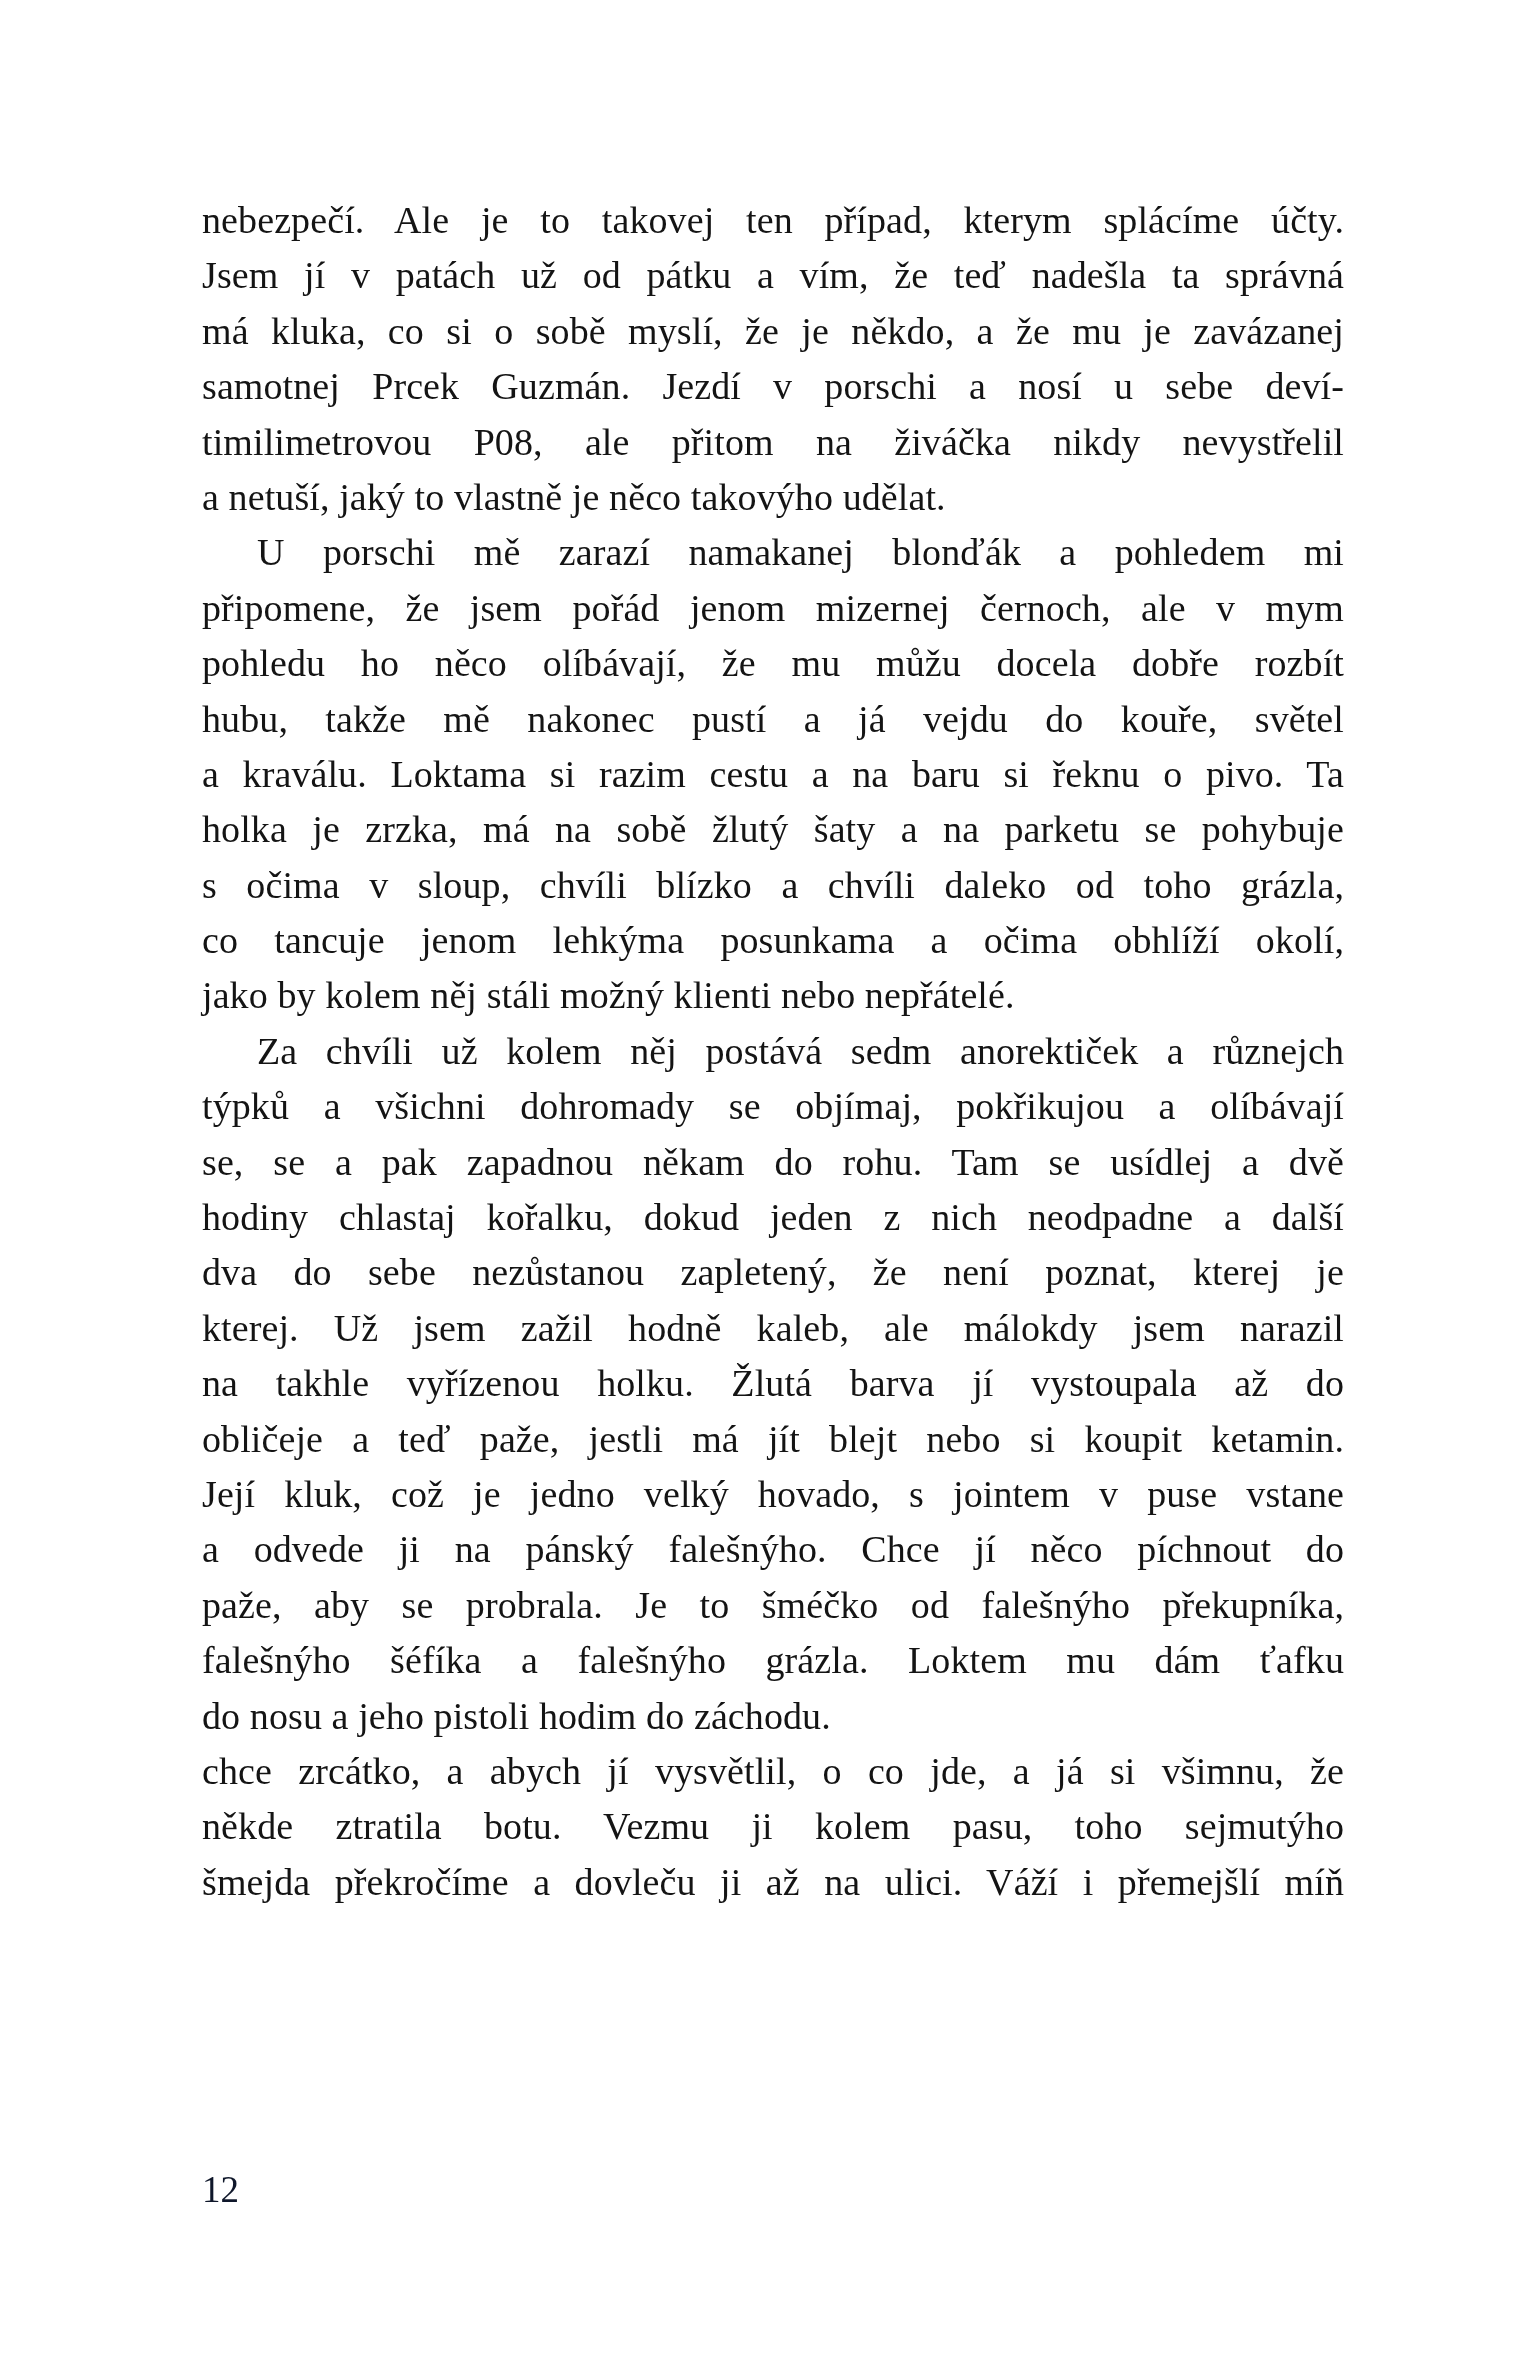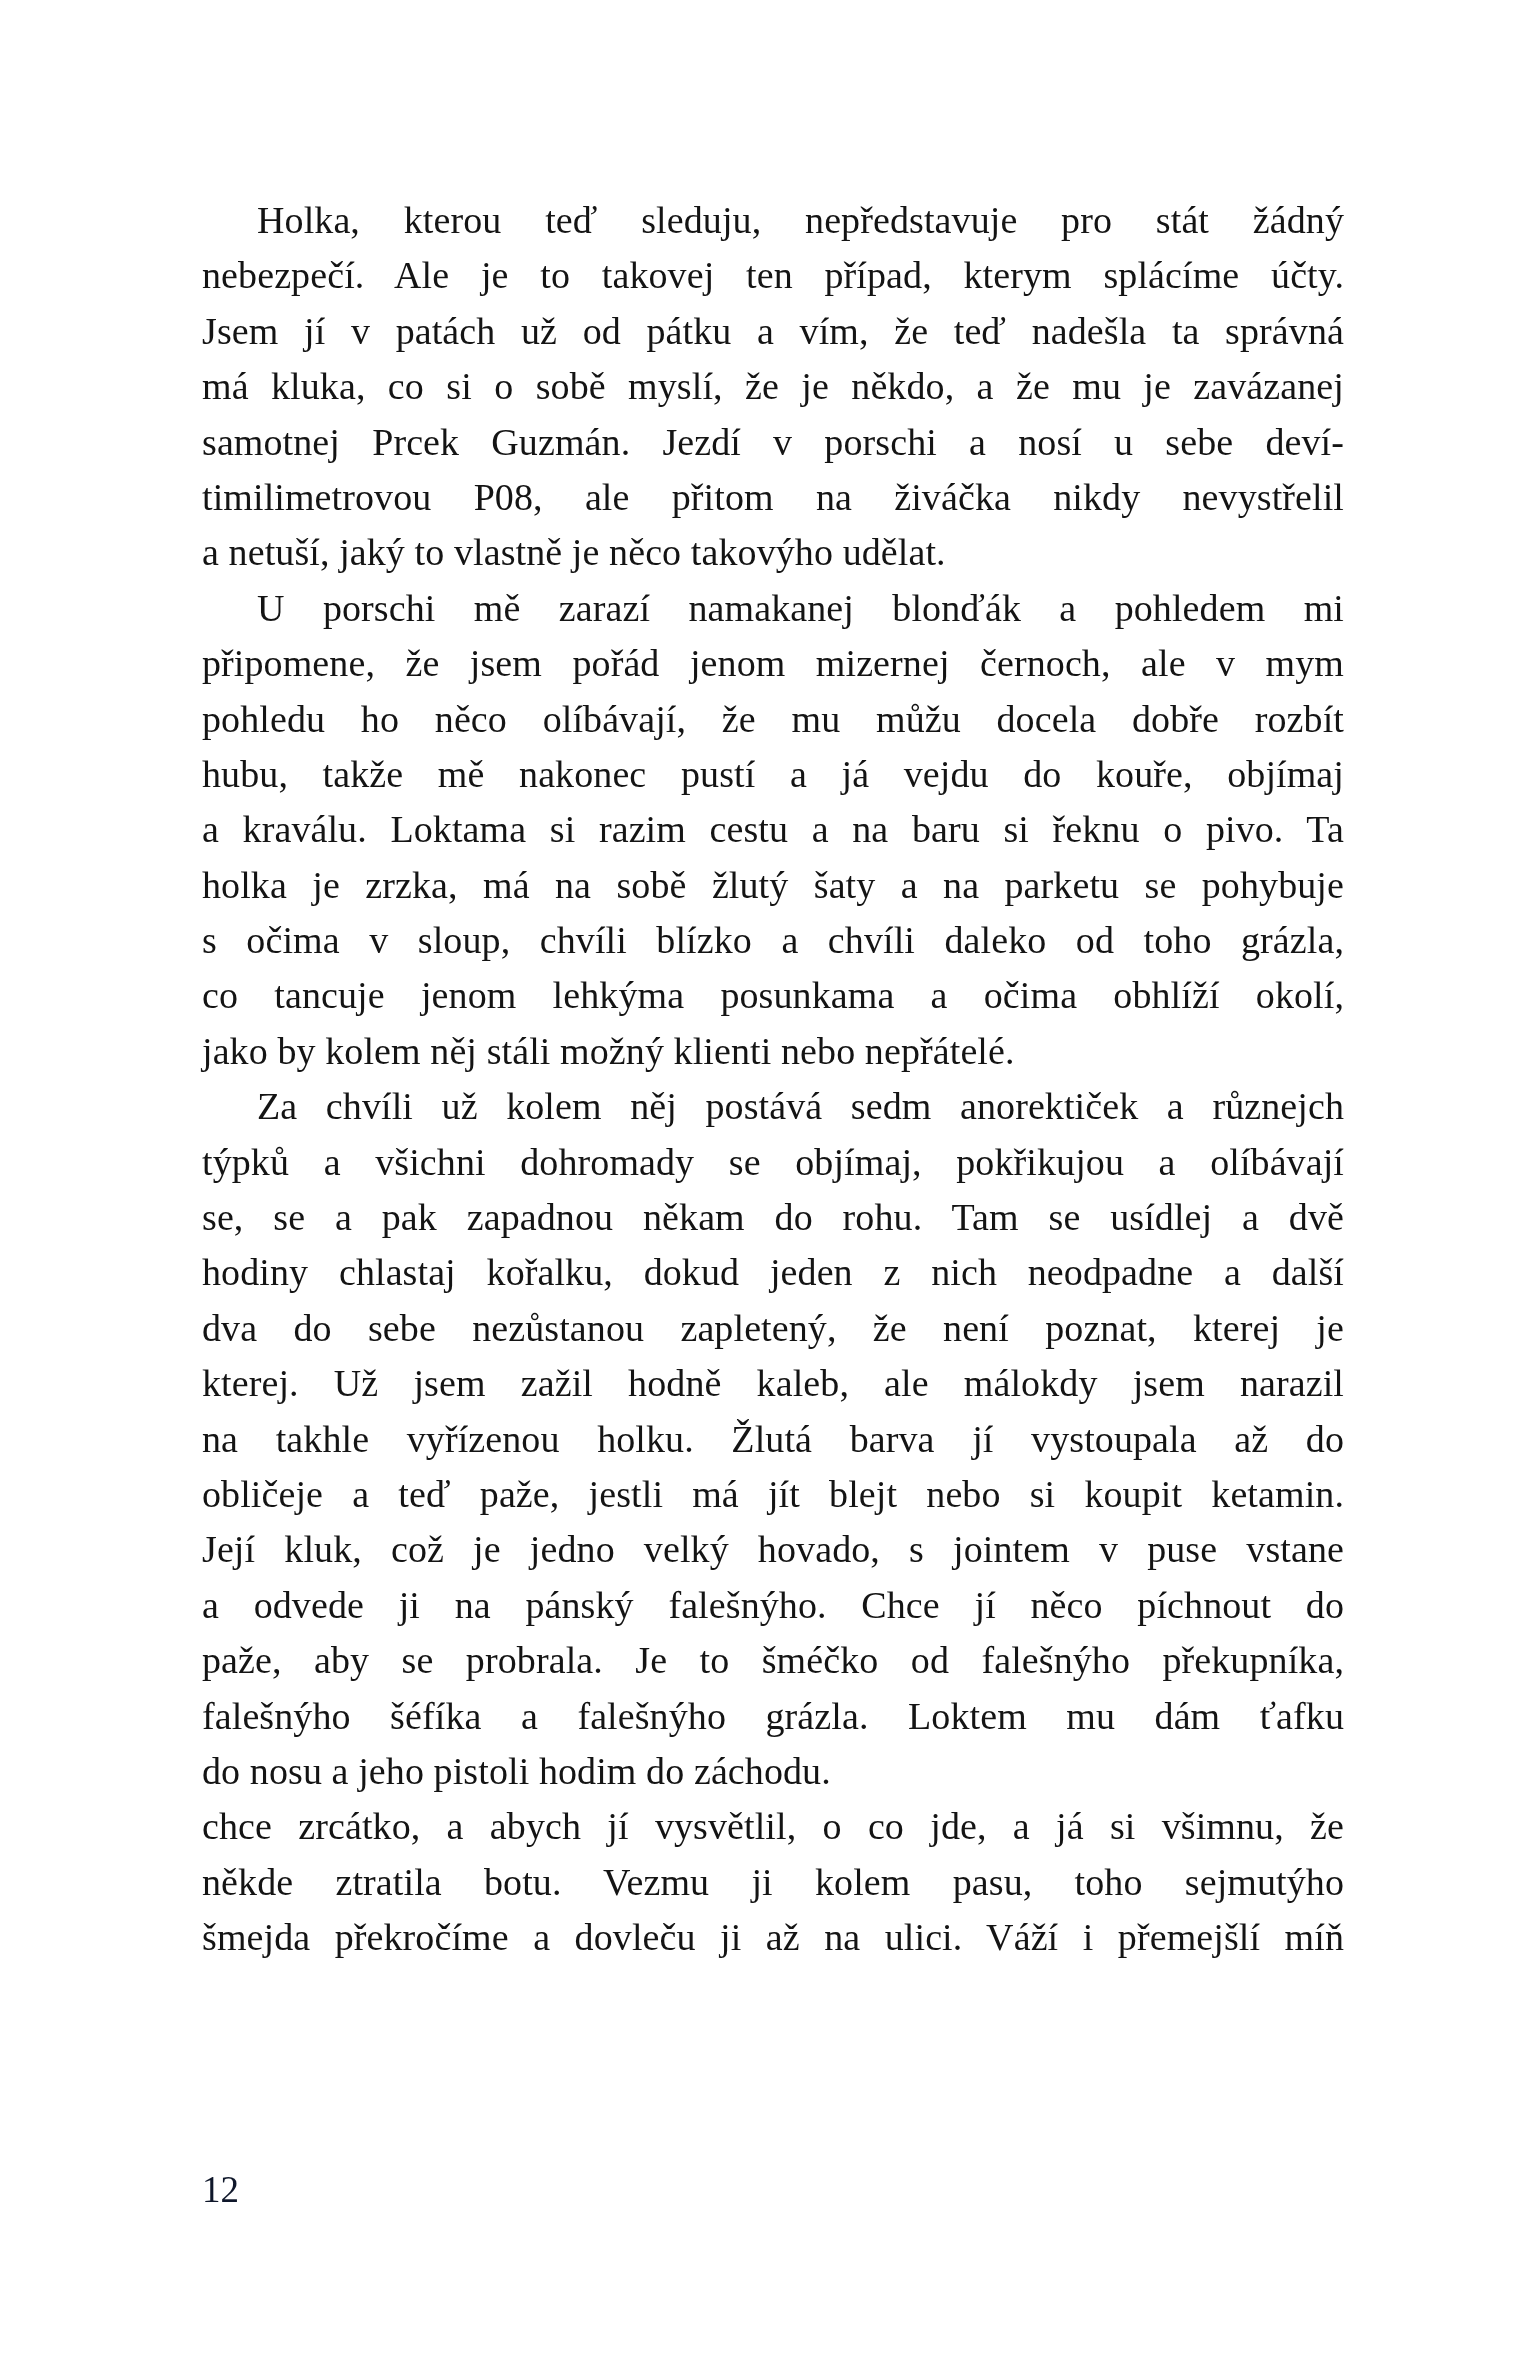--- a/index.html
+++ b/index.html
@@ -58,34 +58,33 @@
   }
 </style>
 </head>
 <body>
 
 <div class="page">
 
   <div class="text-block">
 
     <div class="para">
-      <div class="line first">Holka, kterou teď sleduju, nepředstavuje pro stát žádný</div>
       <div class="line">nebezpečí. Ale je to takovej ten případ, kterym splácíme účty.</div>
       <div class="line">Jsem jí v patách už od pátku a vím, že teď nadešla ta správná</div>
       <div class="line">má kluka, co si o sobě myslí, že je někdo, a že mu je zavázanej</div>
       <div class="line">samotnej Prcek Guzmán. Jezdí v porschi a nosí u sebe deví-</div>
       <div class="line">timilimetrovou P08, ale přitom na živáčka nikdy nevystřelil</div>
       <div class="line last">a netuší, jaký to vlastně je něco takovýho udělat.</div>
     </div>
 
     <div class="para">
       <div class="line first">U porschi mě zarazí namakanej blonďák a pohledem mi</div>
       <div class="line">připomene, že jsem pořád jenom mizernej černoch, ale v mym</div>
       <div class="line">pohledu ho něco olíbávají, že mu můžu docela dobře rozbít</div>
-      <div class="line">hubu, takže mě nakonec pustí a já vejdu do kouře, objímaj</div>
+      <div class="line">hubu, takže mě nakonec pustí a já vejdu do kouře, světel</div>
       <div class="line">a kraválu. Loktama si razim cestu a na baru si řeknu o pivo. Ta</div>
       <div class="line">holka je zrzka, má na sobě žlutý šaty a na parketu se pohybuje</div>
       <div class="line">s očima v sloup, chvíli blízko a chvíli daleko od toho grázla,</div>
       <div class="line">co tancuje jenom lehkýma posunkama a očima obhlíží okolí,</div>
       <div class="line last">jako by kolem něj stáli možný klienti nebo nepřátelé.</div>
     </div>
 
     <div class="para">
       <div class="line first">Za chvíli už kolem něj postává sedm anorektiček a různejch</div>
       <div class="line">týpků a všichni dohromady se objímaj, pokřikujou a olíbávají</div>

